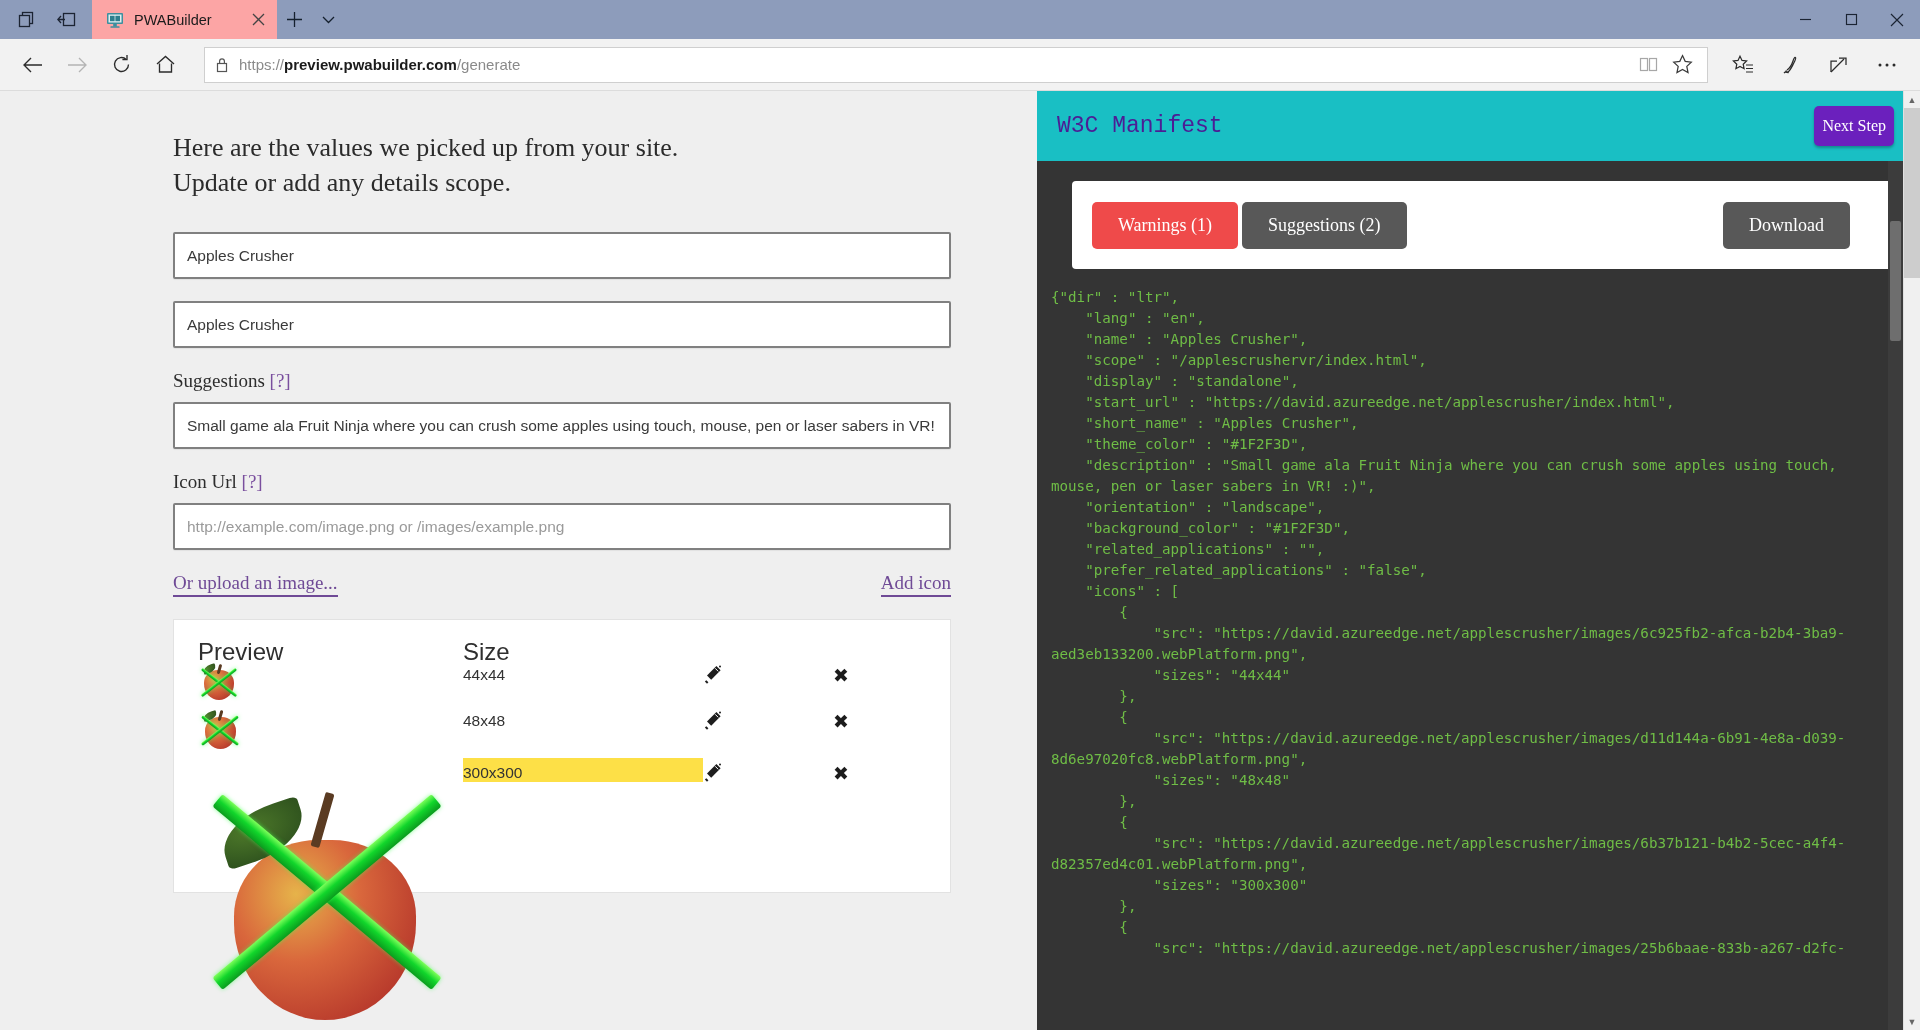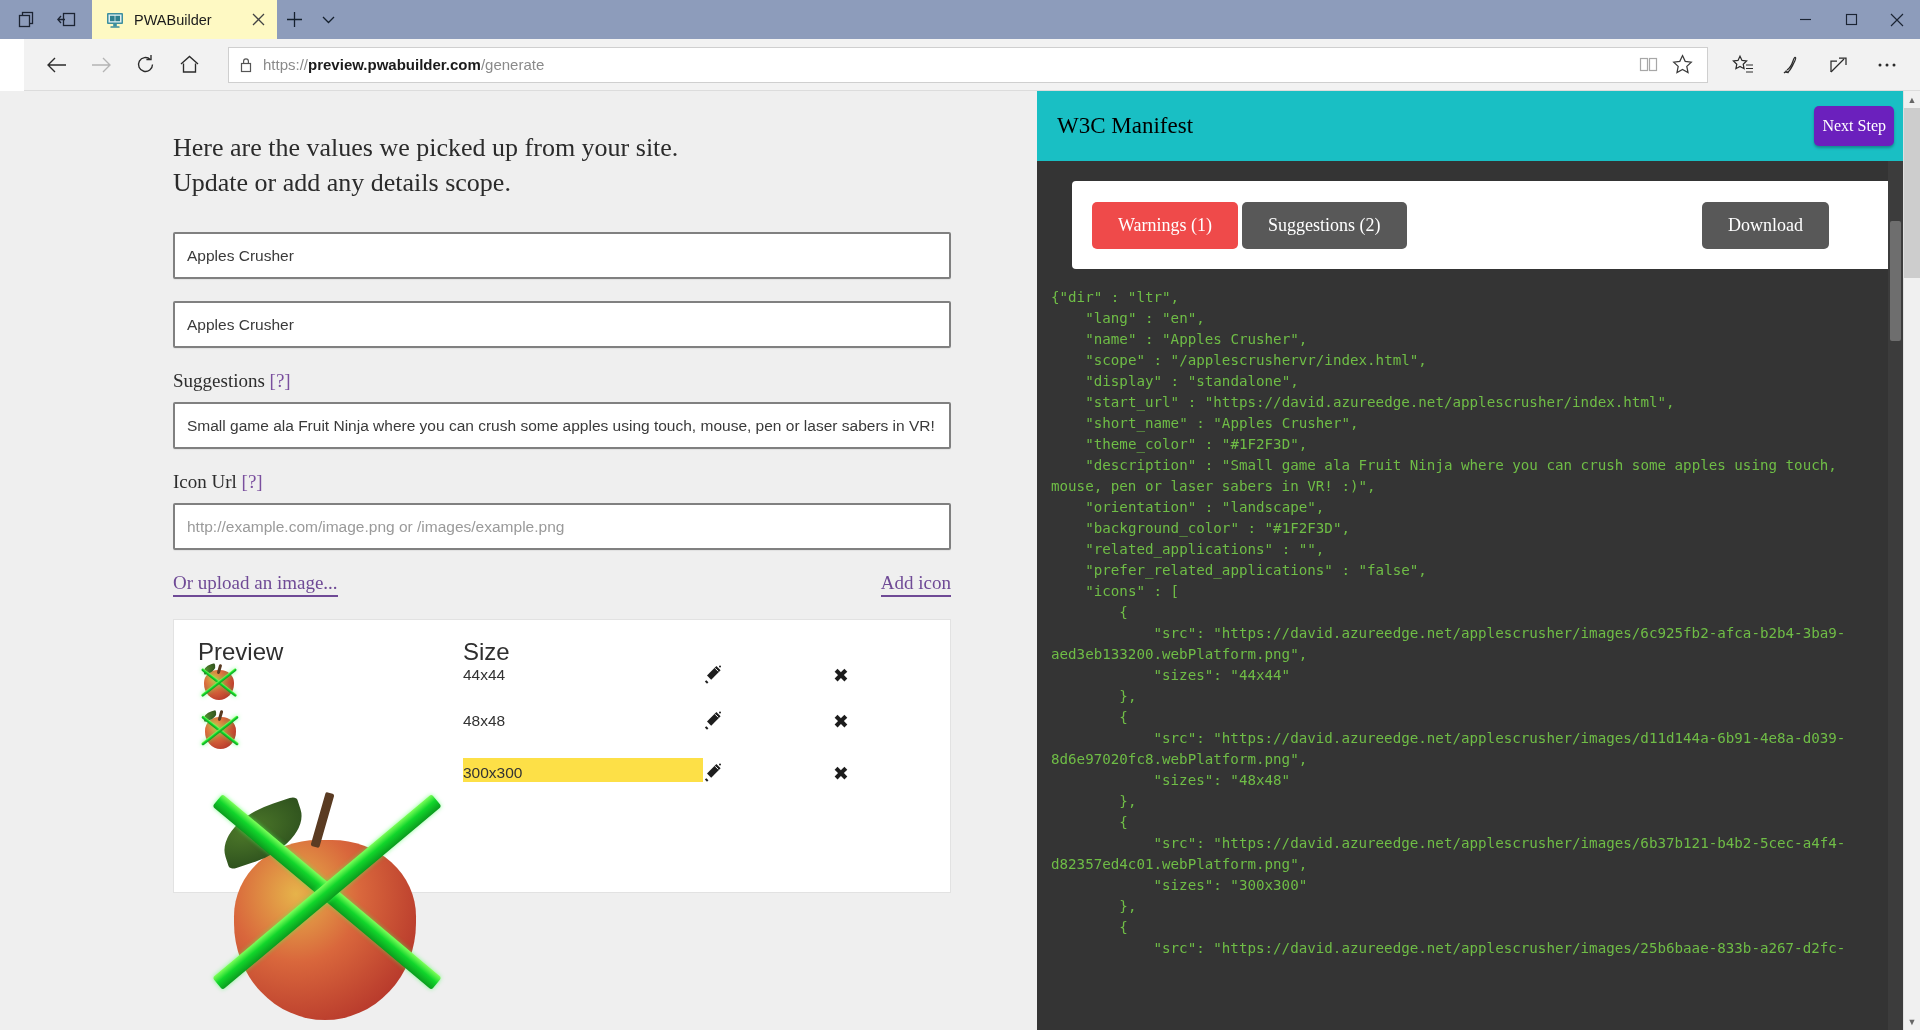--- a/index.html
+++ b/index.html
@@ -22,21 +22,21 @@
     flex: 0 0 39px;
   }
   .tb-left-btns { display: flex; align-items: center; height: 39px; padding: 0 6px; }
   .tb-icon-btn {
     width: 40px; height: 39px;
     display: flex; align-items: center; justify-content: center;
     color: #1c2433;
   }
   .tab {
     width: 185px; height: 39px;
-    background: #fef9c3;
+    background: #fca5a5;
     display: flex; align-items: center;
     padding: 0 8px 0 14px;
     gap: 10px;
     position: relative;
   }
   .tab-favicon {
     width: 18px; height: 18px; flex: 0 0 18px;
     position: relative;
   }
   .tab-title {
@@ -53,21 +53,20 @@
   .win-ctrls { position: absolute; right: 0; top: 0; display: flex; height: 39px; }
   .win-btn { width: 46px; height: 39px; display: flex; align-items: center; justify-content: center; color: #1b2433; }
 
   .toolbar {
     height: 52px; flex: 0 0 52px;
     background: #f2f2f2;
     display: flex; align-items: center;
     padding: 0 12px;
     gap: 2px;
     border-bottom: 1px solid #dcdcdc;
-    margin-left: 24px;
   }
   .nav-btn {
     width: 42px; height: 42px;
     display: flex; align-items: center; justify-content: center;
     color: #2b2b2b;
   }
   .nav-btn.disabled { color: #b4b4b4; }
   .urlbar {
     flex: 1; height: 36px;
     background: #ffffff;
@@ -193,22 +192,22 @@
     position: relative;
     overflow: hidden;
   }
   .manifest-header {
     height: 70px;
     background: #19bfc4;
     display: flex; align-items: center; justify-content: space-between;
     padding: 0 26px 0 20px;
   }
   .manifest-title {
-    font-family: Liberation Serif, serif;
-    font-size: 23px; color: #000000;
+    font-family: Liberation Mono, monospace;
+    font-size: 23px; color: #4c1d95;
   }
   .next-step-btn {
     background: #6b20bd;
     color: #ffffff;
     font-family: "Liberation Serif", serif;
     font-size: 16px;
     border: none; border-radius: 5px;
     padding: 11px 8px;
     cursor: pointer;
     box-shadow: 0 2px 3px rgba(0,0,0,0.28);
@@ -225,21 +224,21 @@
   .pill {
     font-family: "Liberation Serif", serif;
     font-size: 18px;
     border: none; border-radius: 5px;
     padding: 13px 26px;
     cursor: pointer;
     color: #ffffff;
   }
   .pill-warn { background: #ef4a4a; }
   .pill-sug { background: #585858; margin-left: 4px; }
-  .pill-dl { background: #585858; position: absolute; right: 69px; }
+  .pill-dl { background: #585858; position: absolute; right: 48px; }
 
   .code-area {
     margin: 18px 0 0 0;
     padding: 0 30px 0 14px;
     color: #6fbd46;
     font-family: "DejaVu Sans Mono", "Liberation Mono", monospace;
     font-size: 14.2px;
     line-height: 1.48;
     white-space: pre-wrap;
     word-break: break-word;

